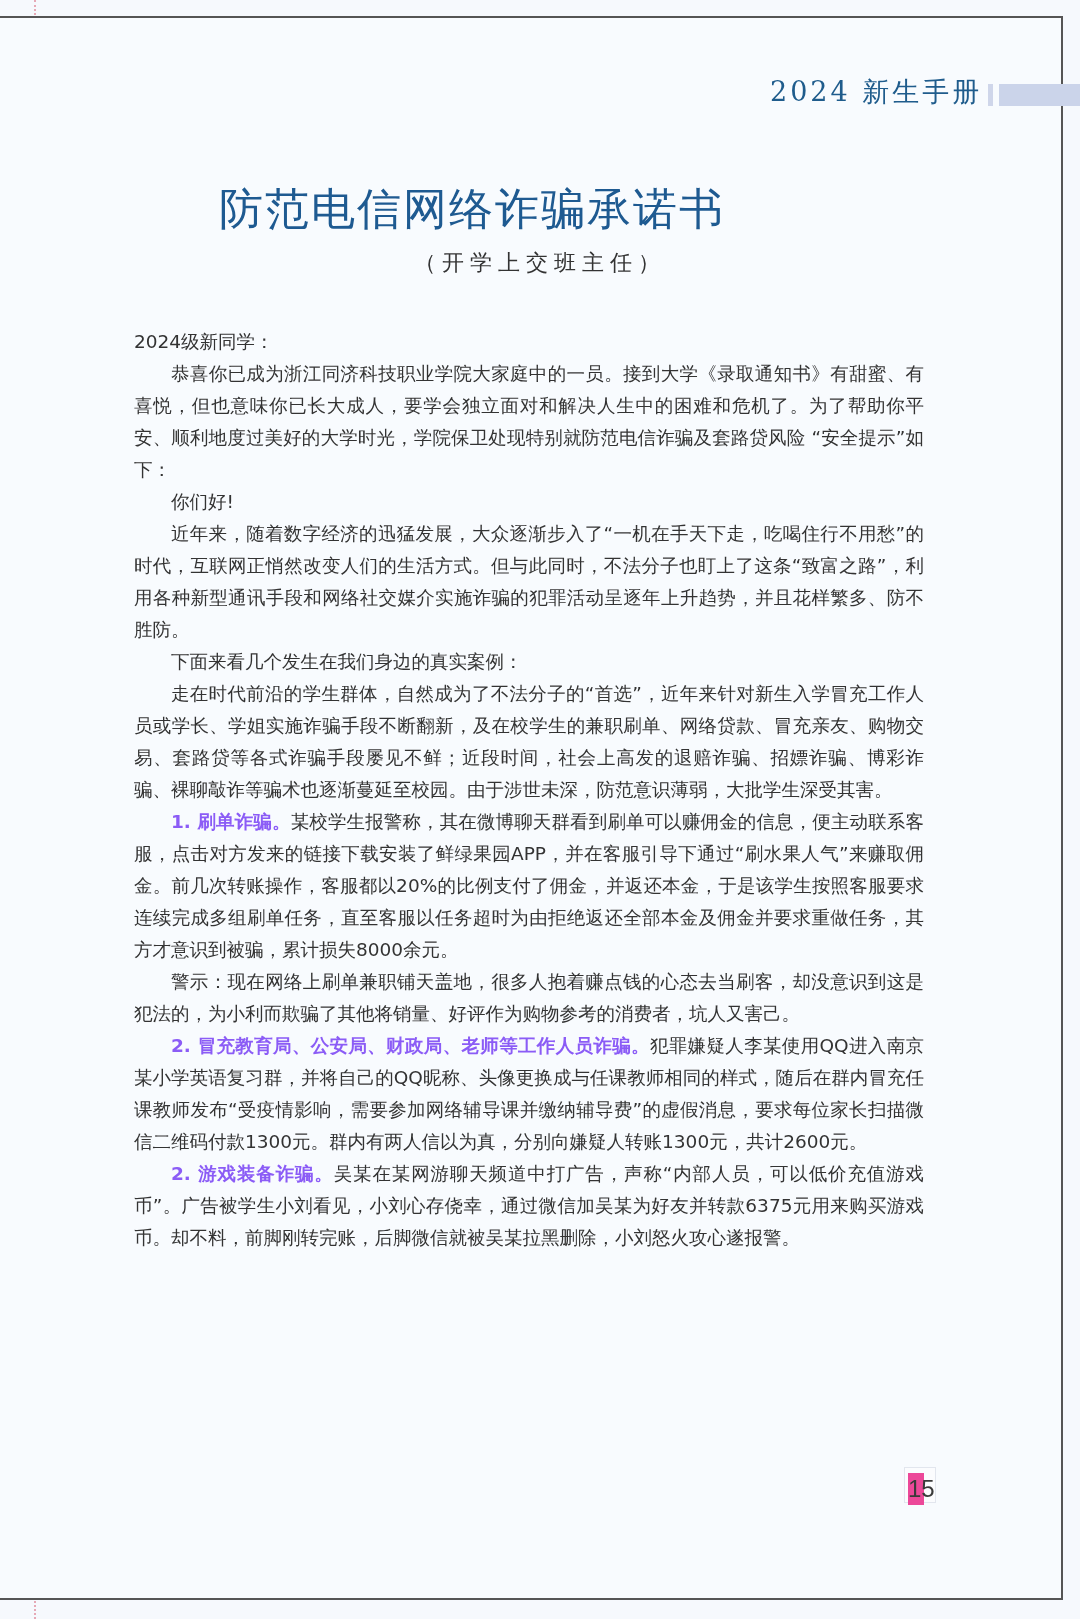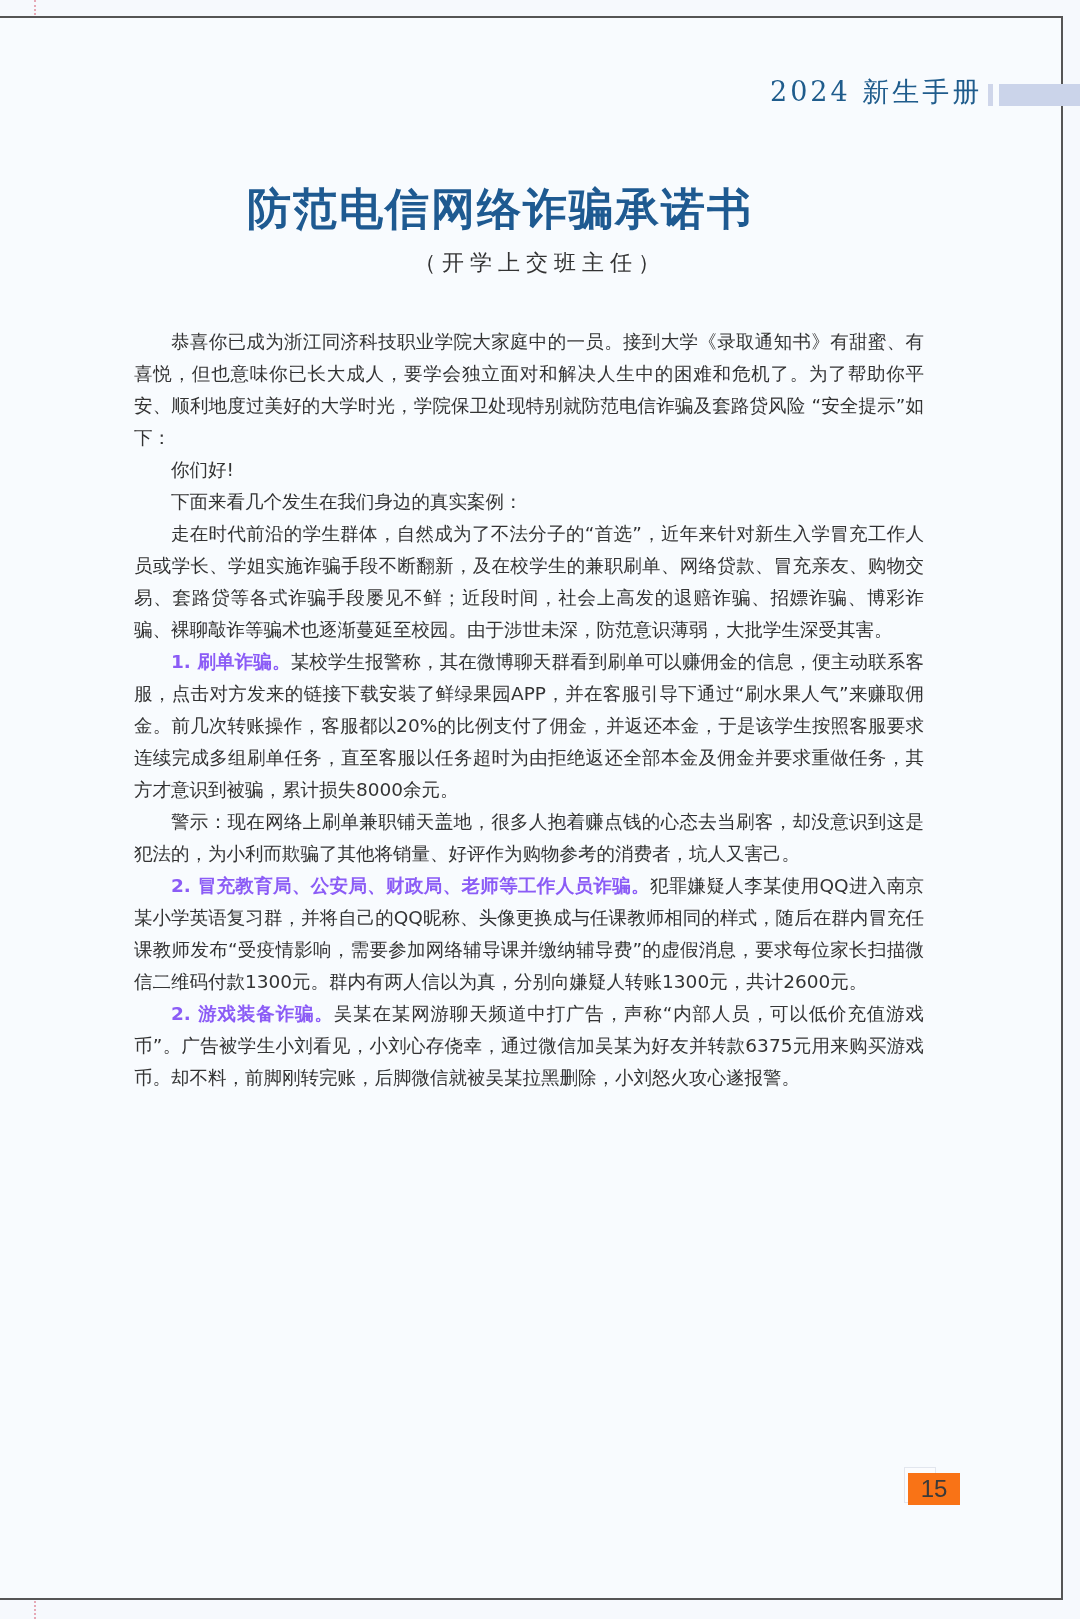--- a/index.html
+++ b/index.html
@@ -25,62 +25,63 @@
     font-size: 27px; letter-spacing: 3px; color: #1f5c8c; text-align: right;
   }
   .header-bar-thin {
     position: absolute; top: 84px; left: 988px; width: 5px; height: 22px; background: #cfd6ea;
   }
   .header-bar {
     position: absolute; top: 84px; left: 999px; width: 81px; height: 22px; background: #cbd4ea;
   }
   .title {
     position: absolute; top: 180px; left: 0; width: 944px; text-align: center;
-    font-size: 44px; font-weight: bold; color: #1e5a91; letter-spacing: 2px;
+    font-size: 44px; font-weight: normal; color: #1e5a91; letter-spacing: 2px;
     font-family: "DejaVu Sans", "Liberation Sans", sans-serif;
-    margin-left: 28px;
   }
   .subtitle {
     position: absolute; top: 248px; left: 0; width: 1080px; text-align: center;
     font-size: 22px; letter-spacing: 6px; color: #333;
     font-family: "DejaVu Serif", "Liberation Serif", serif;
   }
   .body-text {
     position: absolute; top: 326px; left: 134px; width: 790px;
     font-size: 18.5px; line-height: 32px; color: #333;
   }
   .body-text p { margin: 0; text-indent: 2em; text-align: justify; }
   .body-text p.salutation { text-indent: 0; }
   .body-text b { font-weight: bold; color: #8b5cf6; }
   .page-num-shadow {
     position: absolute; top: 1467px; left: 904px; width: 30px; height: 34px;
     background: #fbfcfe; border: 1px solid #e2e6ee;
   }
   .page-num {
-    position: absolute; top: 1473px; left: 908px; width: 52px; height: 32px;
-    background: #f97316; color: #3a3a3a; font-size: 24px; line-height: 32px;
+    position: absolute; top: 1473px; left: 908px; width: 16px; height: 32px;
+    background: #ec4899; color: #3a3a3a; font-size: 24px; line-height: 32px;
     font-family: "Liberation Sans", sans-serif; text-align: center;
   }
 </style>
 </head>
 <body>
 
 <div class="dash-line"></div>
 <div class="frame"></div>
 
 <div class="header-tag">2024 新生手册</div>
 <div class="header-bar-thin"></div>
 <div class="header-bar"></div>
 
 <div class="title">防范电信网络诈骗承诺书</div>
 <div class="subtitle">（开学上交班主任）</div>
 
 <div class="body-text">
+  <p class="salutation">2024级新同学：</p>
   <p>恭喜你已成为浙江同济科技职业学院大家庭中的一员。接到大学《录取通知书》有甜蜜、有喜悦，但也意味你已长大成人，要学会独立面对和解决人生中的困难和危机了。为了帮助你平安、顺利地度过美好的大学时光，学院保卫处现特别就防范电信诈骗及套路贷风险 “安全提示”如下：</p>
   <p>你们好!</p>
+  <p>近年来，随着数字经济的迅猛发展，大众逐渐步入了“一机在手天下走，吃喝住行不用愁”的时代，互联网正悄然改变人们的生活方式。但与此同时，不法分子也盯上了这条“致富之路”，利用各种新型通讯手段和网络社交媒介实施诈骗的犯罪活动呈逐年上升趋势，并且花样繁多、防不胜防。</p>
   <p>下面来看几个发生在我们身边的真实案例：</p>
   <p>走在时代前沿的学生群体，自然成为了不法分子的“首选”，近年来针对新生入学冒充工作人员或学长、学姐实施诈骗手段不断翻新，及在校学生的兼职刷单、网络贷款、冒充亲友、购物交易、套路贷等各式诈骗手段屡见不鲜；近段时间，社会上高发的退赔诈骗、招嫖诈骗、博彩诈骗、裸聊敲诈等骗术也逐渐蔓延至校园。由于涉世未深，防范意识薄弱，大批学生深受其害。</p>
 
   <p><b>1. 刷单诈骗。</b><span>某校学生报警称，其在微博聊天群看到刷单可以赚佣金的信息，便主动联系客服，点击对方发来的链接下载安装了鲜绿果园APP，并在客服引导下通过“刷水果人气”来赚取佣金。前几次转账操作，客服都以20%的比例支付了佣金，并返还本金，于是该学生按照客服要求连续完成多组刷单任务，直至客服以任务超时为由拒绝返还全部本金及佣金并要求重做任务，其方才意识到被骗，累计损失8000余元。</span></p>
   <p>警示：现在网络上刷单兼职铺天盖地，很多人抱着赚点钱的心态去当刷客，却没意识到这是犯法的，为小利而欺骗了其他将销量、好评作为购物参考的消费者，坑人又害己。</p>
 
   <p><b>2. 冒充教育局、公安局、财政局、老师等工作人员诈骗。</b><span>犯罪嫌疑人李某使用QQ进入南京某小学英语复习群，并将自己的QQ昵称、头像更换成与任课教师相同的样式，随后在群内冒充任课教师发布“受疫情影响，需要参加网络辅导课并缴纳辅导费”的虚假消息，要求每位家长扫描微信二维码付款1300元。群内有两人信以为真，分别向嫌疑人转账1300元，共计2600元。</span></p>
 
   <p><b>2. 游戏装备诈骗。</b><span>吴某在某网游聊天频道中打广告，声称“内部人员，可以低价充值游戏币”。广告被学生小刘看见，小刘心存侥幸，通过微信加吴某为好友并转款6375元用来购买游戏币。却不料，前脚刚转完账，后脚微信就被吴某拉黑删除，小刘怒火攻心遂报警。</span></p>
 </div>

